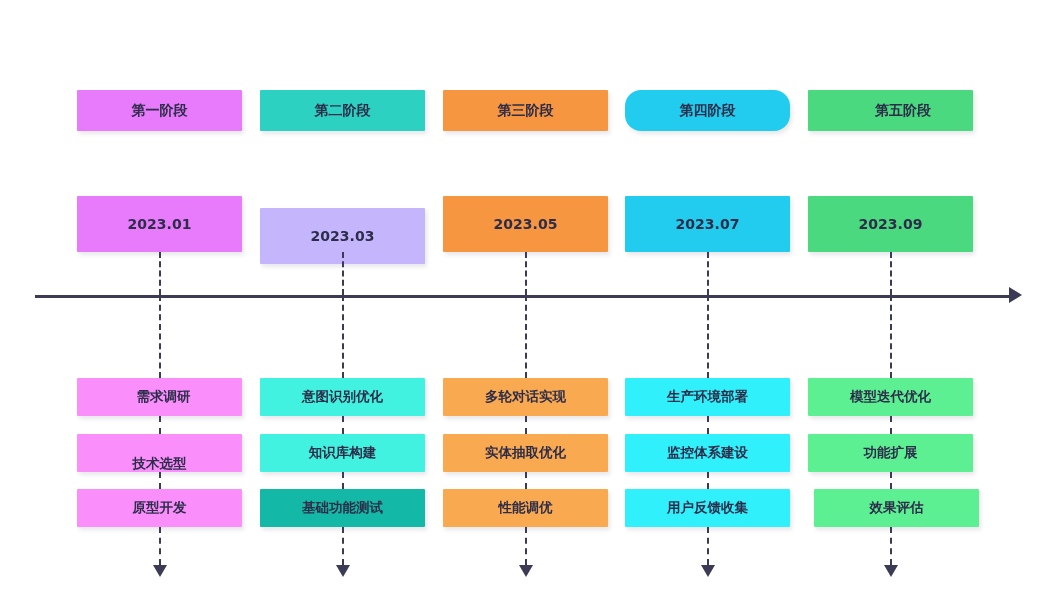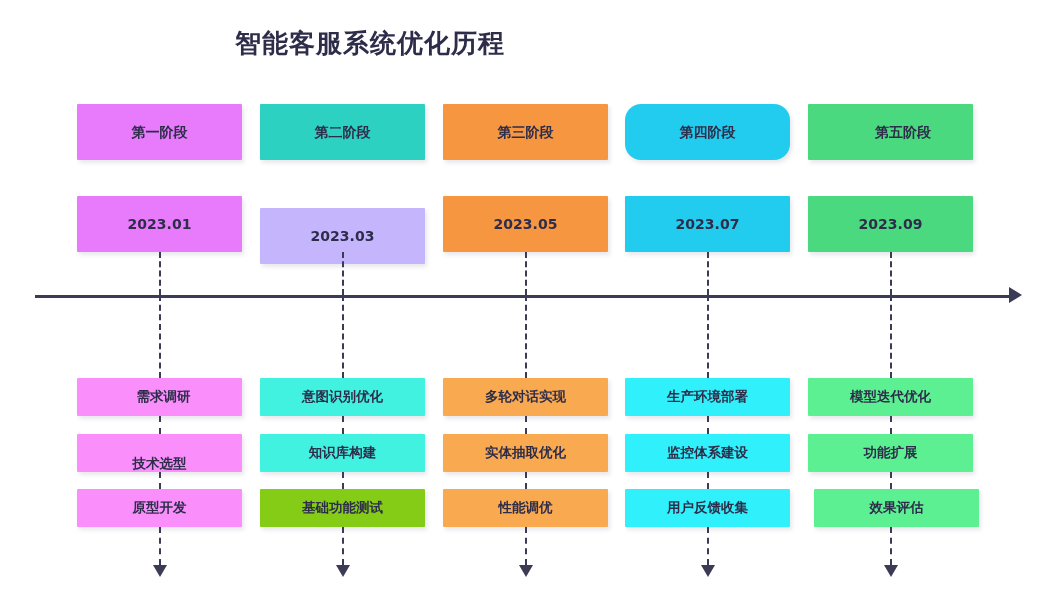--- a/index.html
+++ b/index.html
@@ -43,24 +43,23 @@
     align-items: center;
     justify-content: center;
     text-align: center;
     color: #2d2d4a;
     box-shadow: 2px 3px 4px rgba(140,140,160,0.20);
     border-radius: 1px;
     line-height: 1.15;
   }
   .phase-box {
     width: 165px;
-    height: 56px;
+    height: 41px;
     font-size: 14px;
     font-weight: bold;
-    margin-top: 14px;
   }
   .date-box {
     width: 165px;
     height: 56px;
     font-size: 14px;
     font-weight: bold;
   }
   .task-box {
     width: 165px;
     height: 38px;
@@ -99,21 +98,20 @@
     border-left: 7px solid transparent;
     border-right: 7px solid transparent;
     border-top: 12px solid #3b3b55;
   }
 </style>
 </head>
 <body>
 
 <div id="board">
 
-  <div class="title">智能客服系统优化历程</div>
 
   <div class="axis"></div>
   <div class="axis-head"></div>
 
   <div id="dynamic-layer">
       <div class="box phase-box" style="left: 77px; top: 90px; background: rgb(232, 122, 252);">
         <span>第一阶段</span>
       </div>
       <div class="box date-box" style="left: 77px; top: 196px; background: rgb(232, 122, 252);">
         <span>2023.01</span>
@@ -142,21 +140,21 @@
       <div class="dash-v" style="left: 341.5px; top: 252px; height: 43px;"></div>
       <div class="dash-v" style="left: 341.5px; top: 295px; height: 83px;"></div>
       <div class="box task-box" style="left: 260px; top: 378px; background: rgb(66, 242, 224);">
         <span>意图识别优化</span>
       </div>
       <div class="dash-v" style="left: 341.5px; top: 416px; height: 18px;"></div>
       <div class="box task-box" style="left: 260px; top: 434px; background: rgb(66, 242, 224);">
         <span>知识库构建</span>
       </div>
       <div class="dash-v" style="left: 341.5px; top: 472px; height: 17px;"></div>
-      <div class="box task-box" style="left: 260px; top: 489px; background: #84cc16;">
+      <div class="box task-box" style="left: 260px; top: 489px; background: #14b8a6;">
         <span>基础功能测试</span>
       </div>
       <div class="dash-v" style="left: 341.5px; top: 527px; height: 38px;"></div>
       <div class="down-head" style="left: 335.5px; top: 565px;"></div>
       <div class="box phase-box" style="left: 443px; top: 90px; background: rgb(247, 150, 64);">
         <span>第三阶段</span>
       </div>
       <div class="box date-box" style="left: 443px; top: 196px; background: rgb(247, 150, 64);">
         <span>2023.05</span>
       </div>

